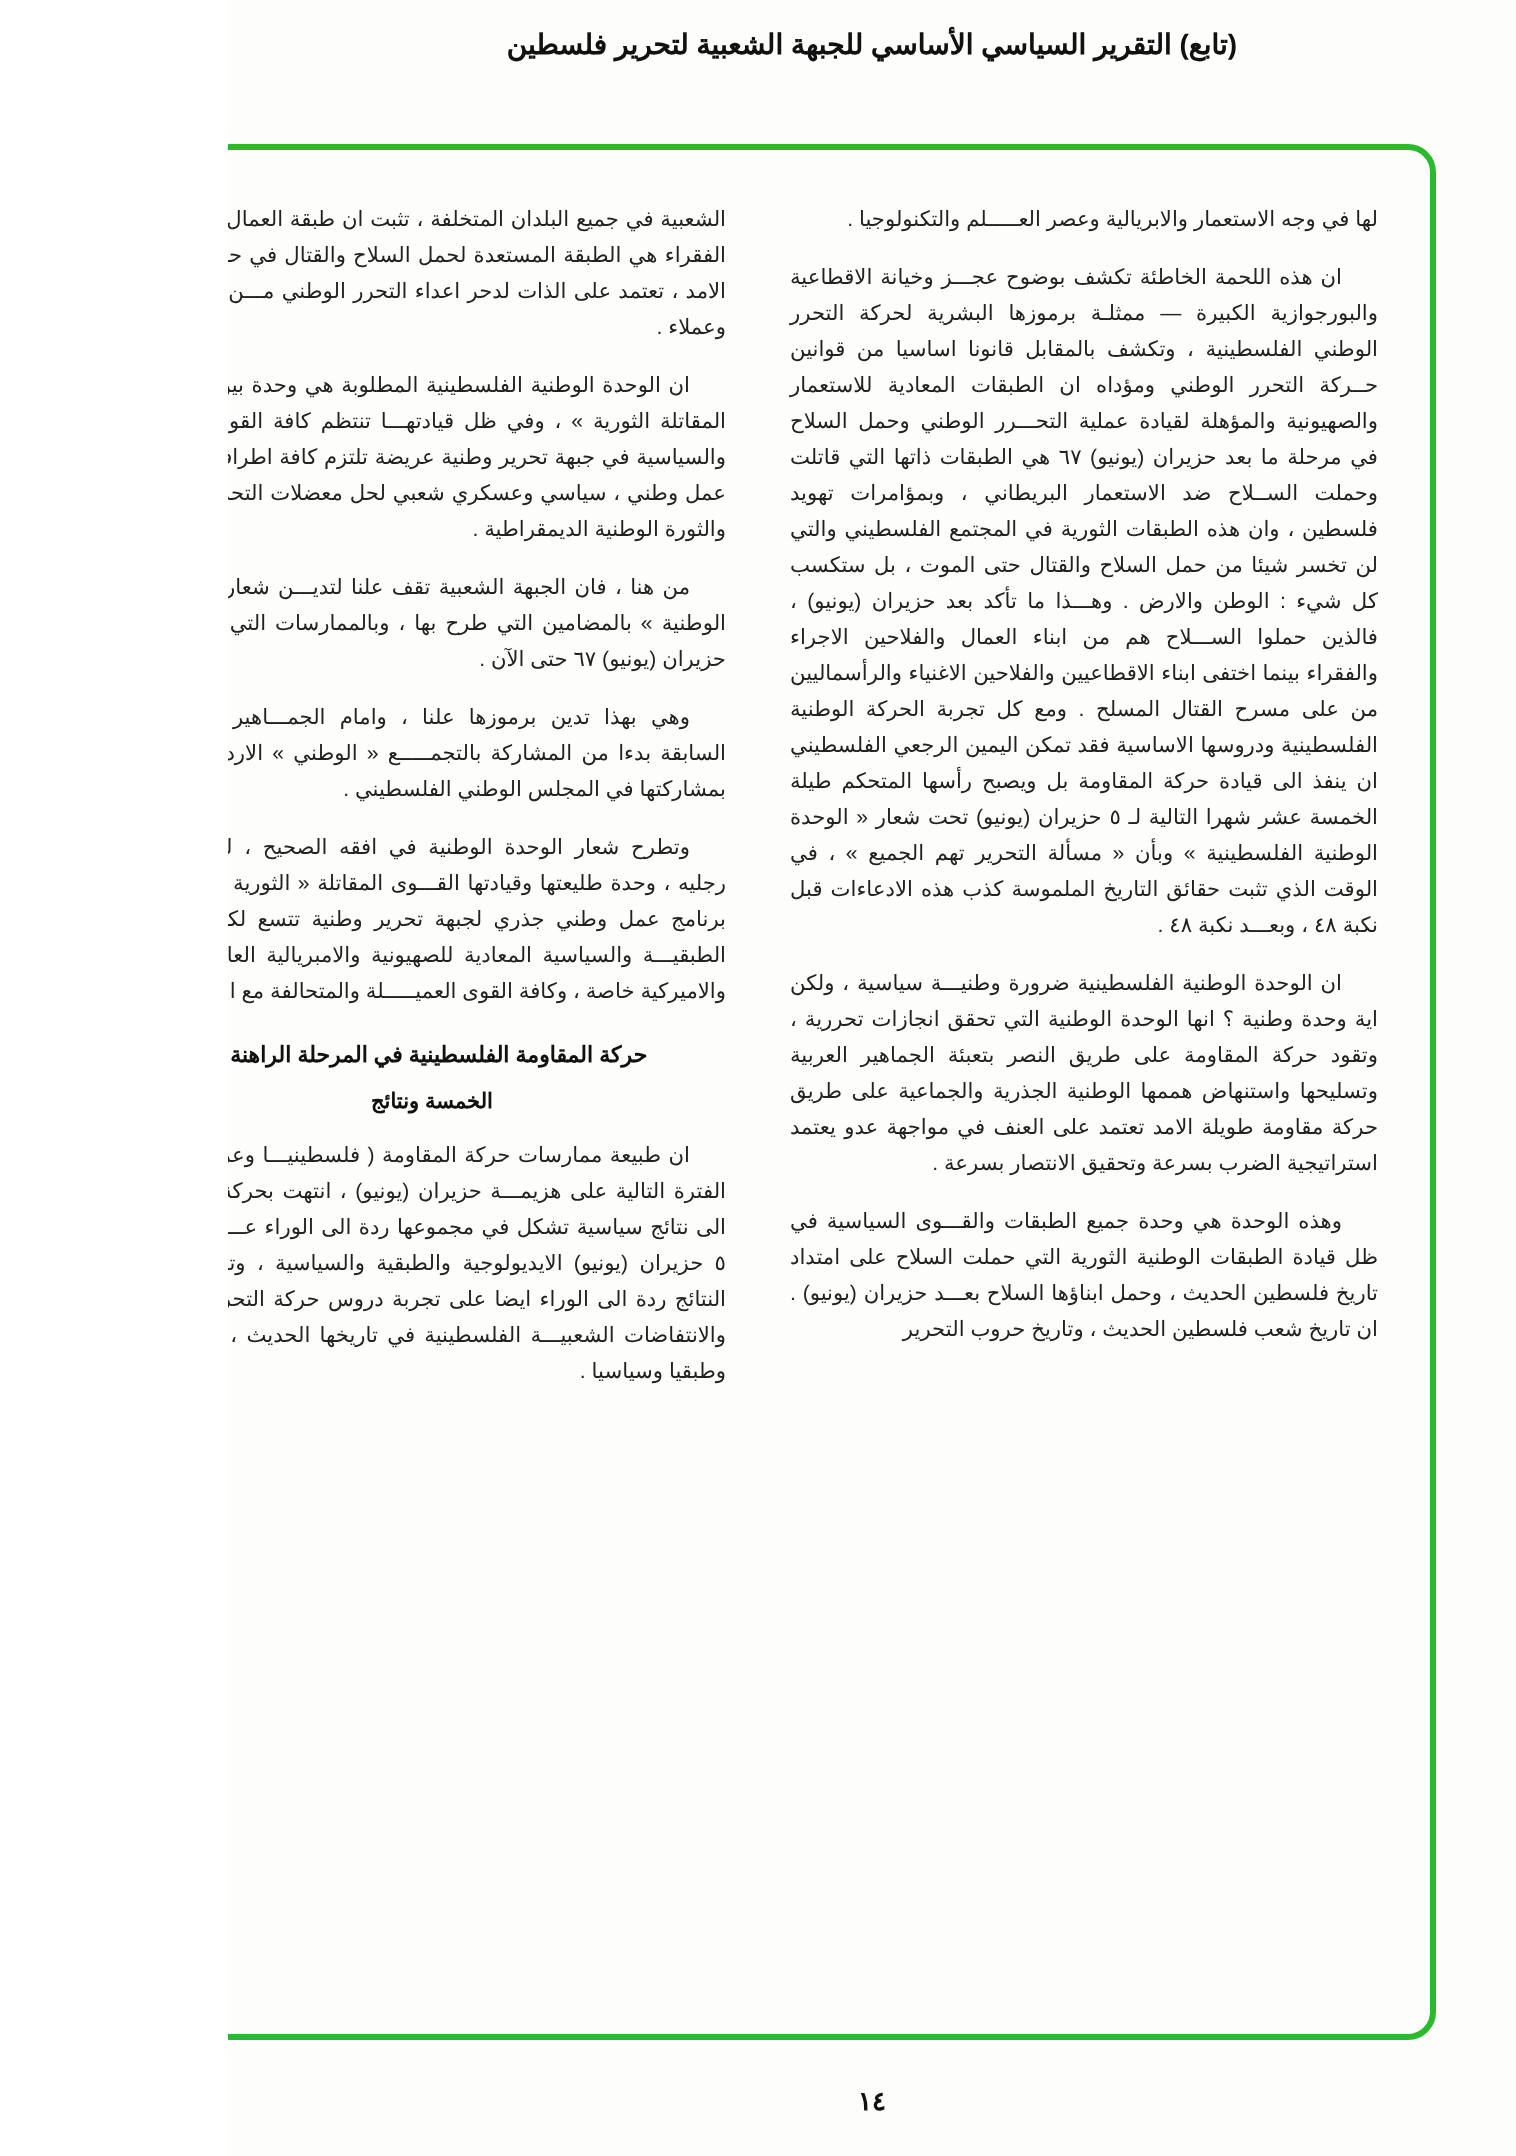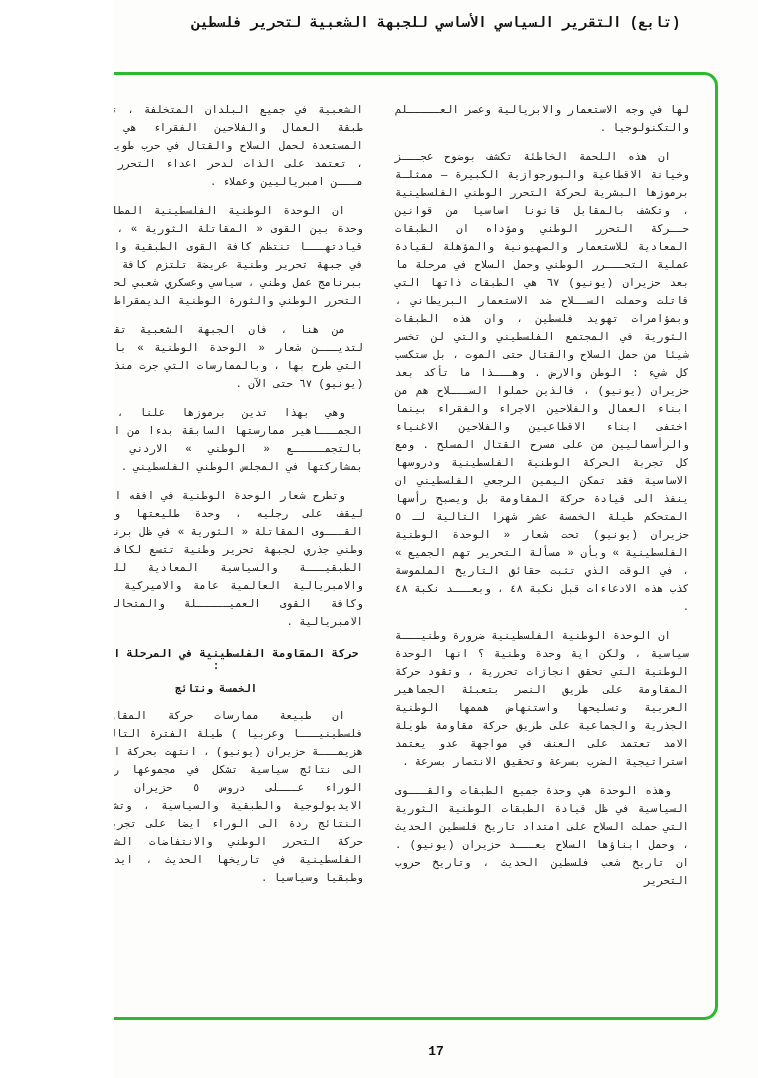--- a/index.html
+++ b/index.html
@@ -5,21 +5,21 @@
   html, body {
     margin: 0;
     padding: 0;
     background: #ffffff;
   }
   .sheet {
     position: relative;
     width: 644px;
     height: 1078px;
     background: #fdfdfb;
-    font-family: Liberation Mono, monospace;
+    font-family: Liberation Sans, sans-serif;
     color: #1c1c1c;
     direction: rtl;
     overflow: hidden;
   }
   .doc-header {
     padding-top: 14px;
     text-align: center;
   }
   .doc-title {
     margin: 0;
@@ -119,16 +119,16 @@
         <p>وتطرح شعار الوحدة الوطنية في افقه الصحيح ، ليقف على رجليه ، وحدة طليعتها وقيادتها القـــوى المقاتلة « الثورية » في ظل برنامج عمل وطني جذري لجبهة تحرير وطنية تتسع لكافة القوى الطبقيـــة والسياسية المعادية للصهيونية والامبريالية العالمية عامة والاميركية خاصة ، وكافة القوى العميـــــلة والمتحالفة مع الامبريالية .</p>
         <h2 class="section-heading">حركة المقاومة الفلسطينية في المرحلة الراهنة :</h2>
         <h3 class="section-subheading">الخمسة ونتائج</h3>
         <p>ان طبيعة ممارسات حركة المقاومة ( فلسطينيـــا وعربيا ) طيلة الفترة التالية على هزيمـــة حزيران (يونيو) ، انتهت بحركة المقاومة الى نتائج سياسية تشكل في مجموعها ردة الى الوراء عـــلى دروس ٥ حزيران (يونيو) الايديولوجية والطبقية والسياسية ، وتشكل هذه النتائج ردة الى الوراء ايضا على تجربة دروس حركة التحرر الوطني والانتفاضات الشعبيـــة الفلسطينية في تاريخها الحديث ، ايديولوجيا وطبقيا وسياسيا .</p>
       </div>
 
     </div>
   </div>
 
   <footer class="doc-footer">
-    <span class="page-number">17</span>
+    <span class="page-number">١٤</span>
   </footer>
 
 </div>
 
 </body></html>

